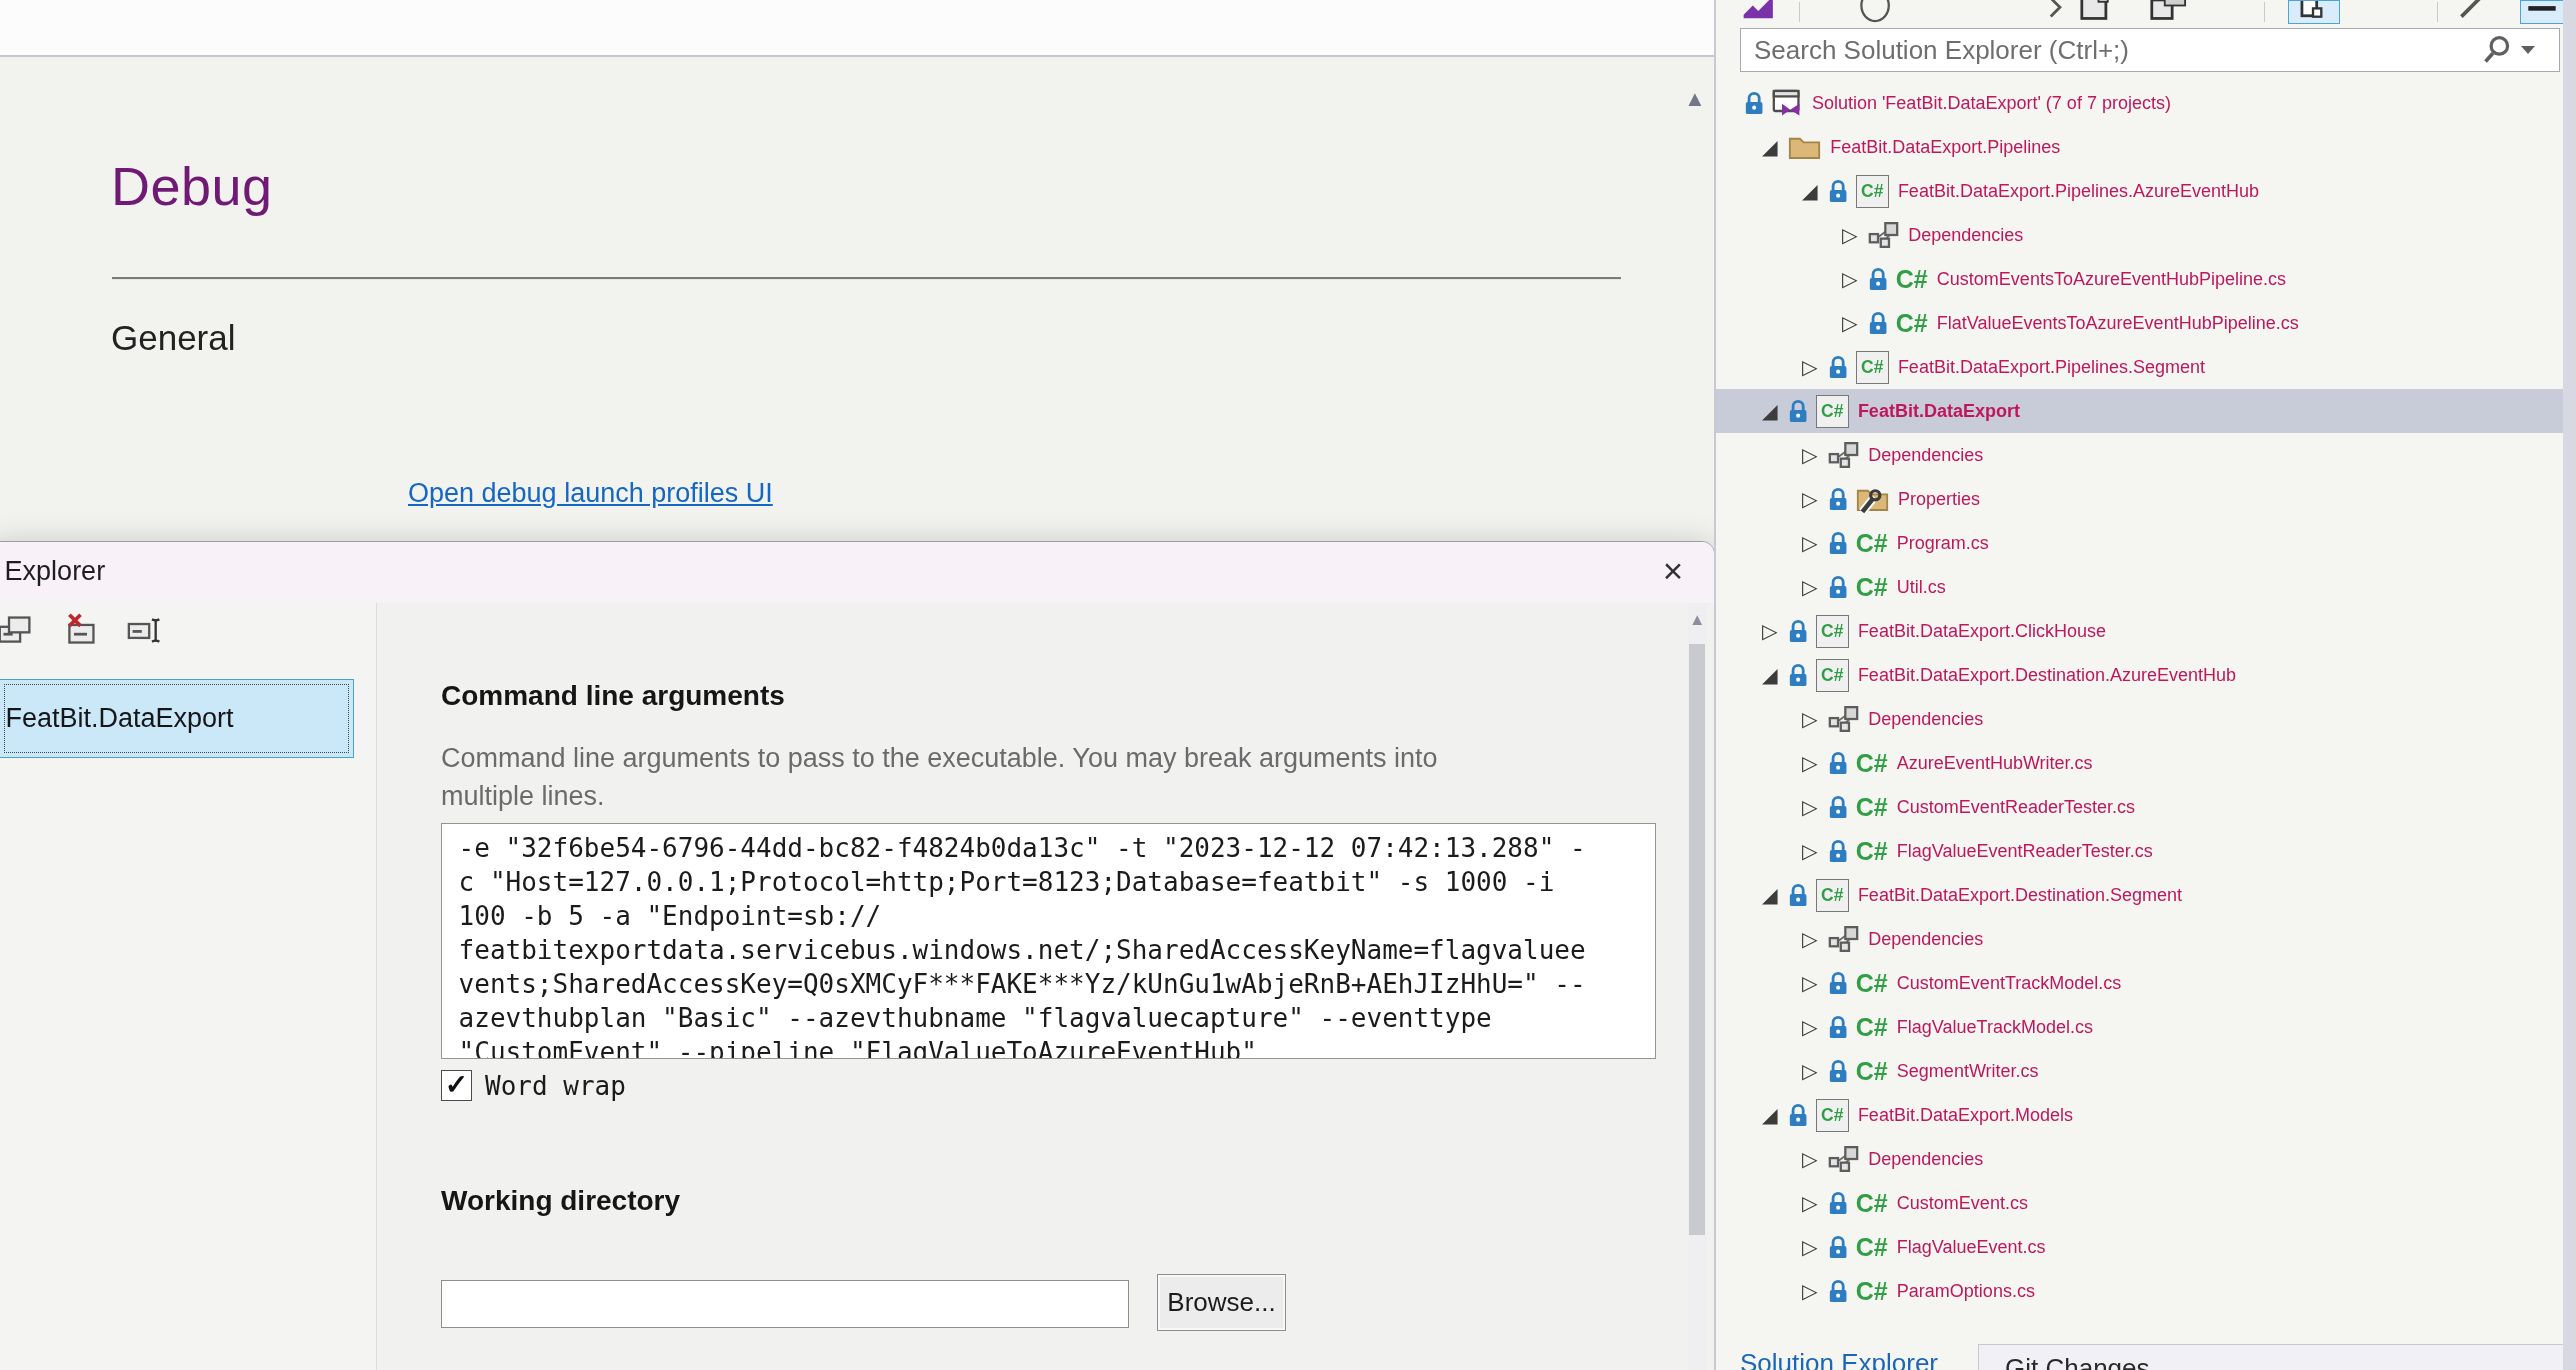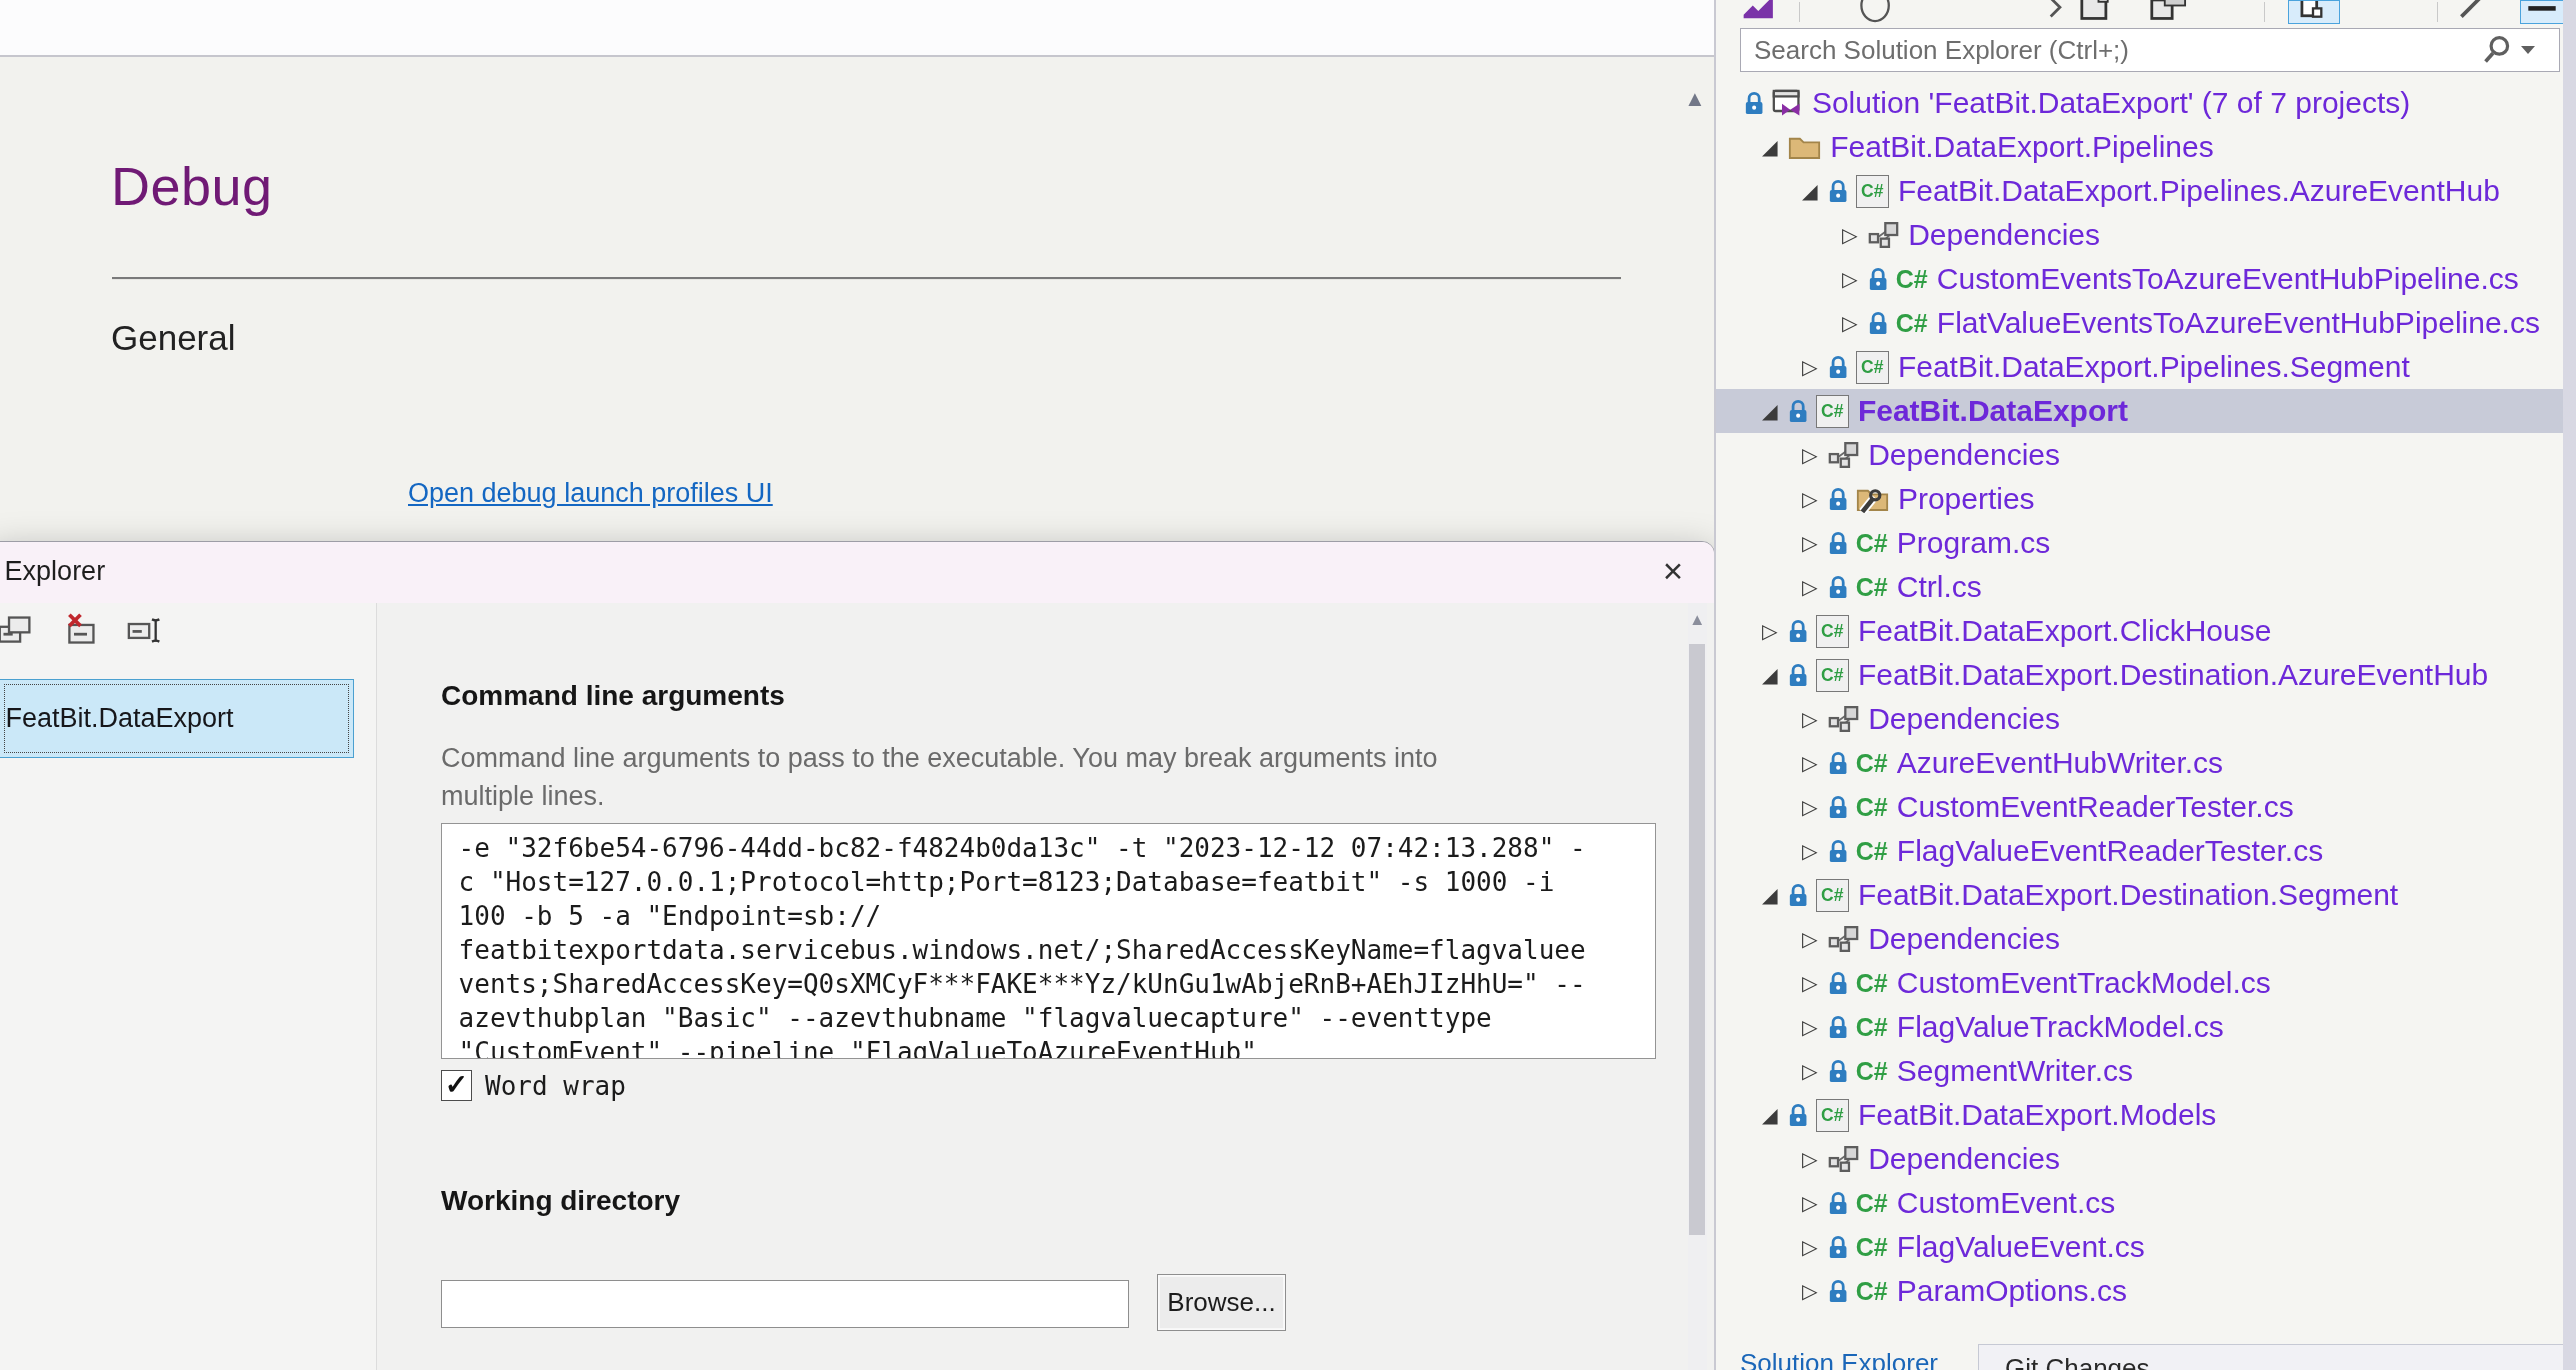--- a/index.html
+++ b/index.html
@@ -56,21 +56,21 @@
               box-sizing:border-box;display:flex;align-items:center;}
   .search-input{flex:1;font-size:26px;color:#6e6e6e;padding-left:13px;white-space:nowrap;overflow:hidden;cursor:text;}
   .search-icons{width:78px;display:flex;align-items:center;gap:7.4px;}
   .caret-down{width:0;height:0;border-left:7.4px solid transparent;border-right:7.4px solid transparent;border-top:8.3px solid #5f5f5f;}
   .tree{position:absolute;left:0;top:81px;width:847px;}
   .tree-row{height:44px;display:flex;align-items:center;cursor:pointer;}
   .tree-row.selected{background:var(--tree-sel,#c8cbd8);}
   .tree-row .expander{width:26px;font-size:20.3px;color:#3c3c3c;line-height:26px;flex:0 0 auto;}
   .tree-row .lockslot{flex:0 0 auto;margin-right:7.4px;display:flex;align-items:center;}
   .tree-row .typeicon{flex:0 0 auto;margin-right:9.2px;display:flex;align-items:center;justify-content:center;}
-  .tree-row .label{font-size:30px;color:#6d28d9;white-space:nowrap;}
+  .tree-row .label{font-size:18px;color:#be185d;white-space:nowrap;}
   .tree-row.selected .label{font-weight:bold;}
   .csproj-box{width:33px;height:33px;border:1.8px solid #787878;background:#f0f0f0;box-sizing:border-box;
               display:flex;align-items:center;justify-content:center;font-weight:bold;font-size:17.5px;color:var(--cs-green,#2f9e44);}
   .cs-glyph{font-weight:bold;font-size:25px;color:var(--cs-green,#2f9e44);}
   .bottom-tabs{position:absolute;left:0;top:1344px;width:847px;height:27px;}
   .tab-active{position:absolute;left:24px;top:3.7px;font-size:26px;color:var(--activetab-blue,#1a66b8);white-space:nowrap;}
   .tab-box{position:absolute;left:262px;top:0;width:586px;height:26px;background:#f1f1f5;border:1.8px solid #c6c9d4;border-bottom:none;box-sizing:border-box;cursor:pointer;}
   .tab-box span{font-size:26px;color:#2a2a2a;margin-left:26px;line-height:46px;display:inline-block;}
 </style>
 </head>
@@ -358,21 +358,21 @@
           <span class="lockslot">
             <svg width="20.3" height="25" viewBox="0 0 22 27">
               <path d="M5.5 12 v-4 a5.5 5.5 0 0 1 11 0 v4" fill="none" stroke="var(--lock-blue)" stroke-width="3"></path>
               <rect x="2" y="12" width="18" height="13" rx="2" fill="var(--lock-blue)"></rect>
               <circle cx="11" cy="18" r="2.2" fill="#fff"></circle>
             </svg>
           </span>
           <span class="typeicon">
             <span class="cs-glyph">C#</span>
           </span>
-          <span class="label">Ctrl.cs</span>
+          <span class="label">Util.cs</span>
         </div>
         <div class="tree-row" style="padding-left: 46px;">
           <span class="expander">▷</span>
           <span class="lockslot">
             <svg width="20.3" height="25" viewBox="0 0 22 27">
               <path d="M5.5 12 v-4 a5.5 5.5 0 0 1 11 0 v4" fill="none" stroke="var(--lock-blue)" stroke-width="3"></path>
               <rect x="2" y="12" width="18" height="13" rx="2" fill="var(--lock-blue)"></rect>
               <circle cx="11" cy="18" r="2.2" fill="#fff"></circle>
             </svg>
           </span>

